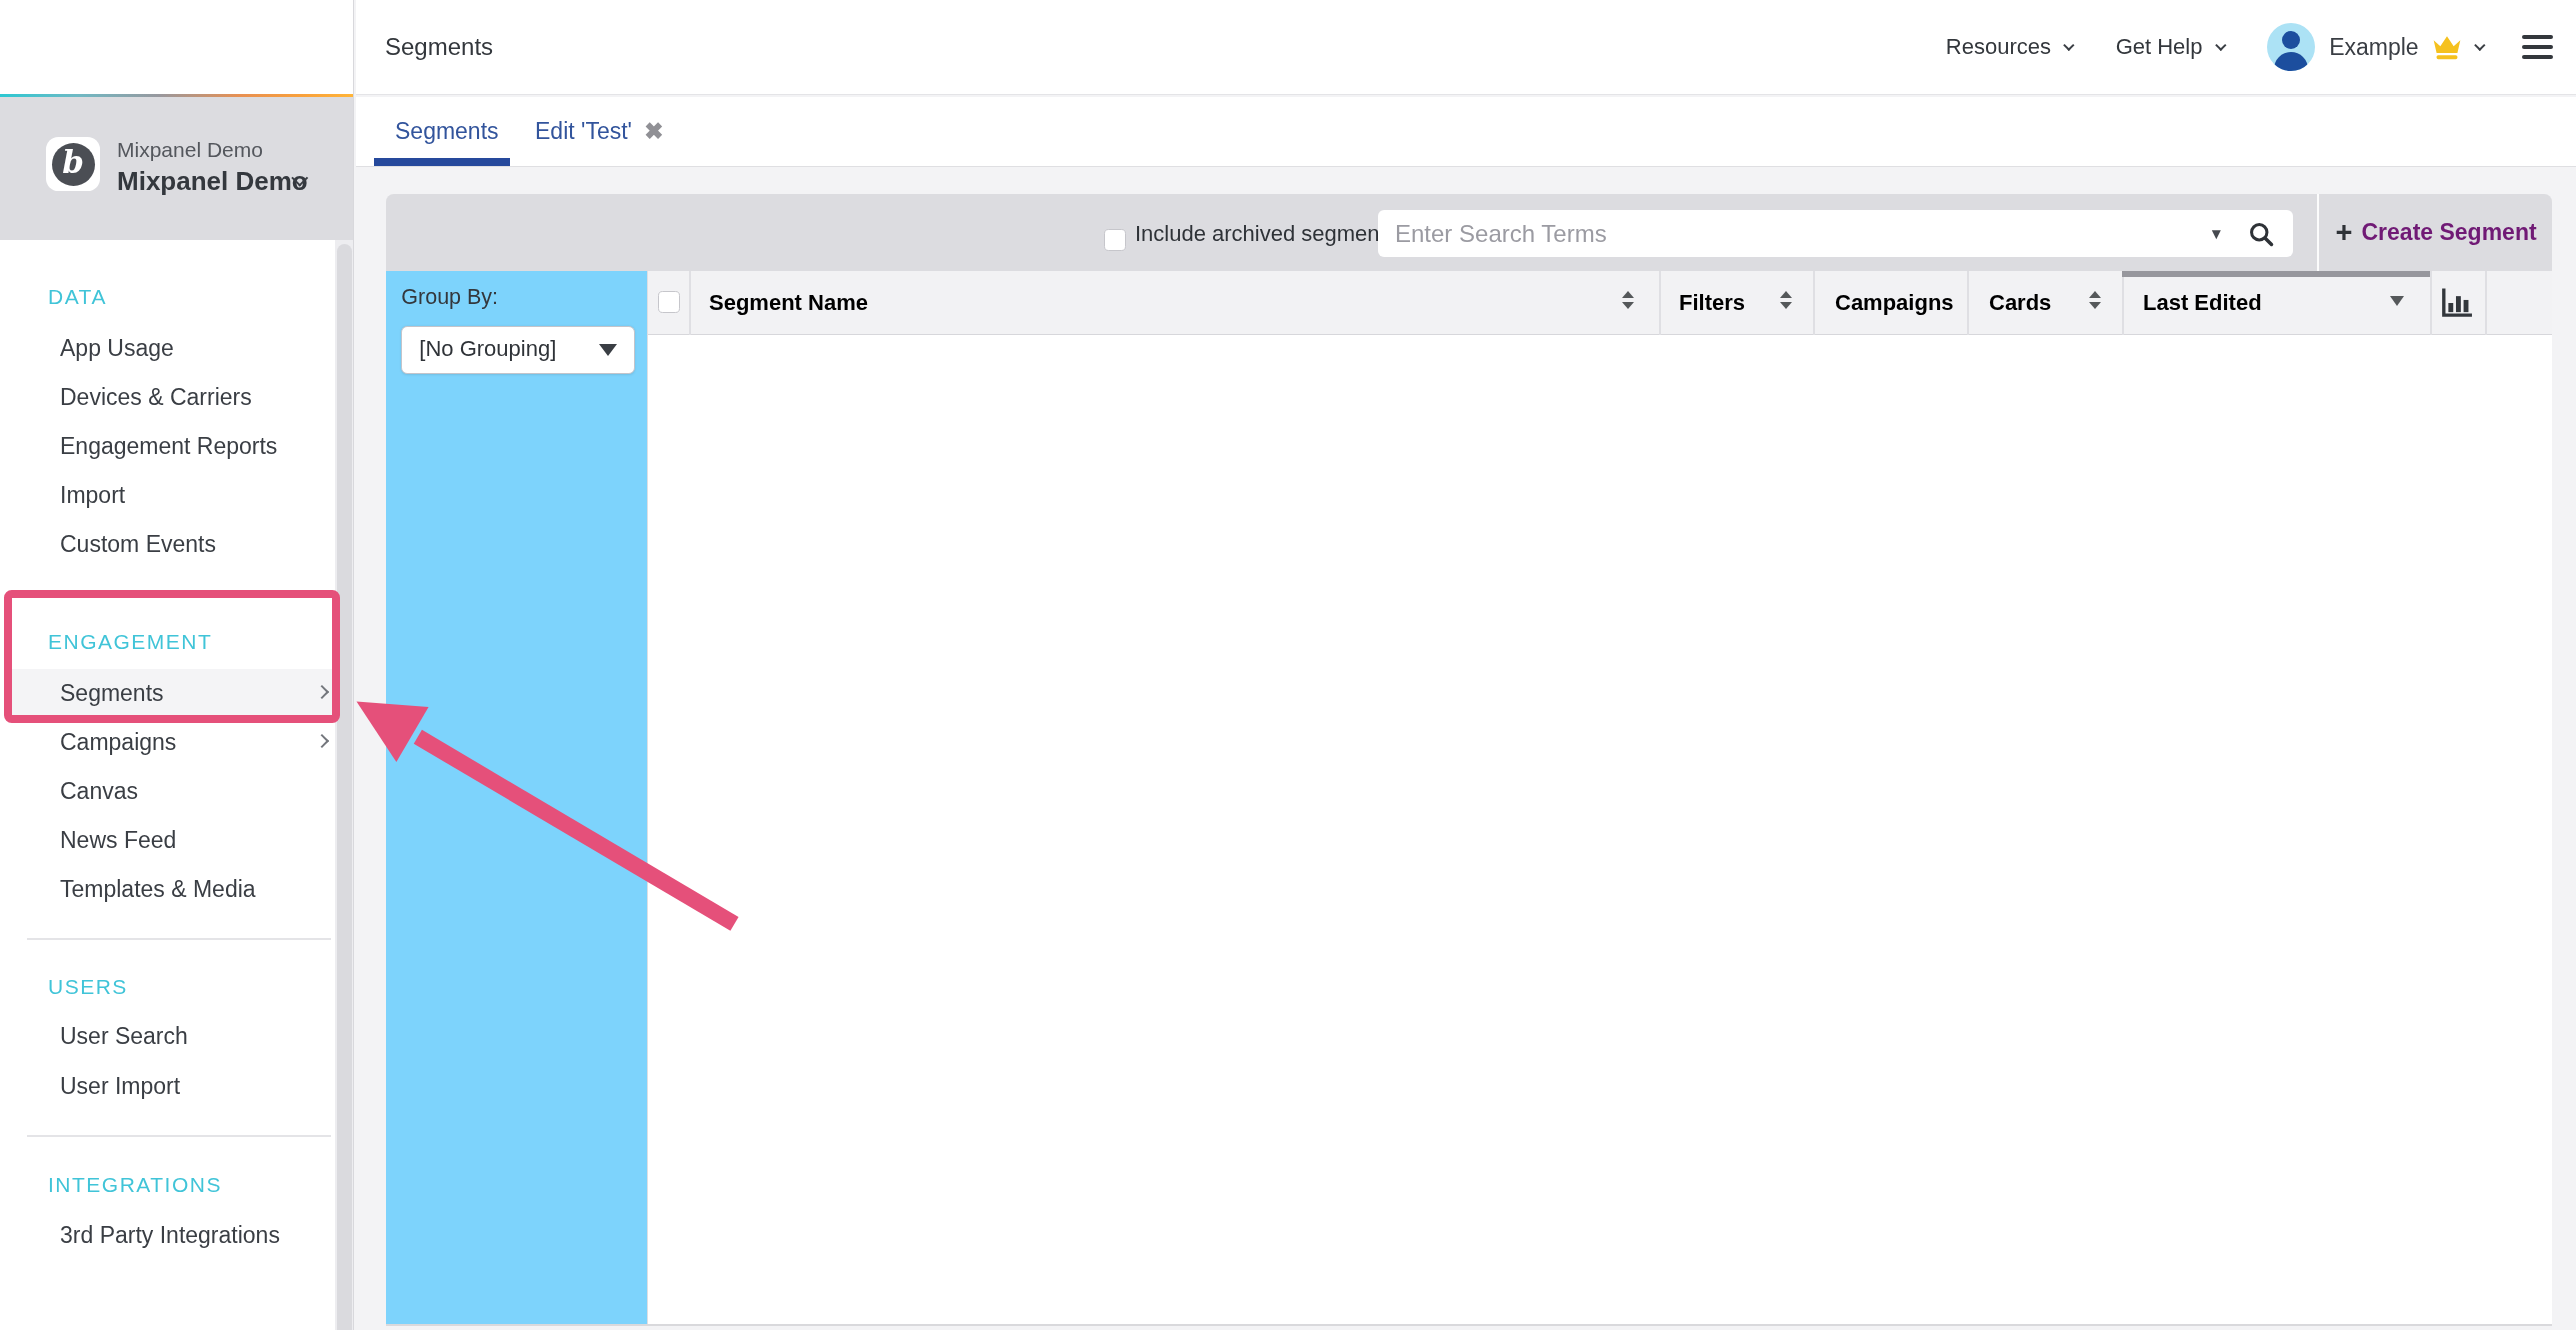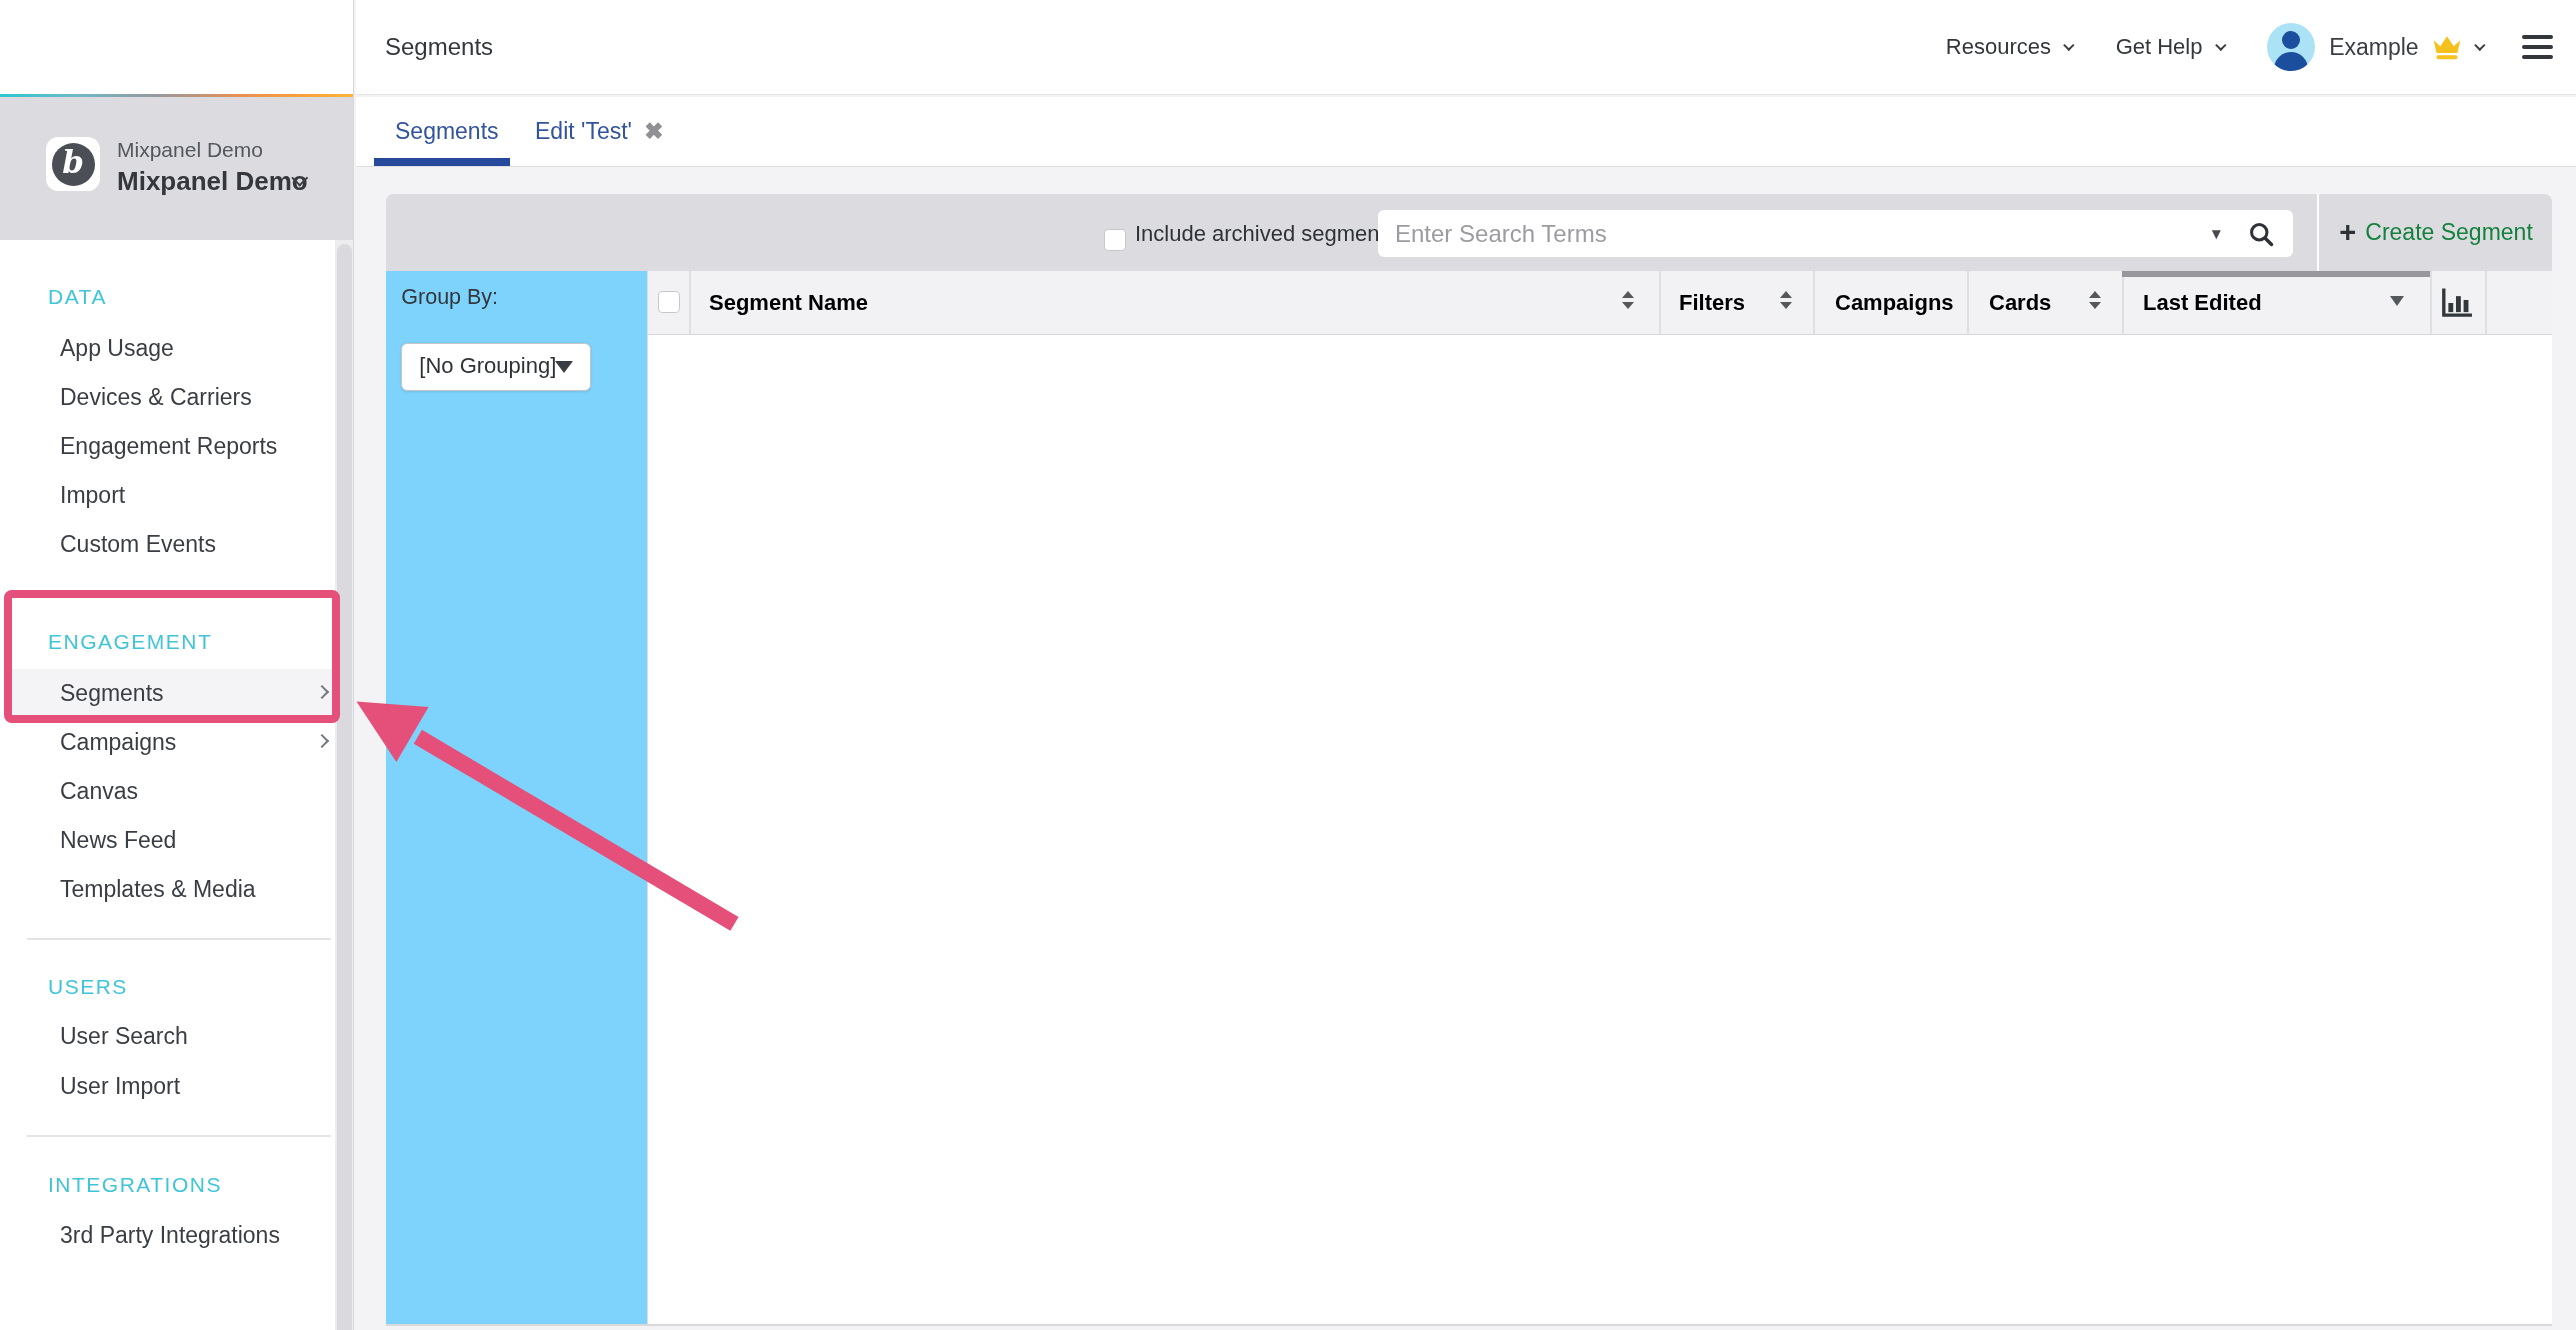--- a/index.html
+++ b/index.html
@@ -56,25 +56,25 @@
   .cb { width:21.5px; height:21.5px; background:#ffffff; border:1.5px solid #c6c6cb; border-radius:4.6px; }
   .band-cb { position:absolute; left:718px; top:35px; }
   .band-label { position:absolute; left:749px; top:0; height:77px; line-height:80px; font-size:22px; color:#2e3237; }
   .search-input { position:absolute; left:992px; top:16px; width:915px; height:47px; background:#ffffff; border-radius:6.1px; }
   .search-ph { position:absolute; left:17px; top:0; height:47px; line-height:47px; font-size:24px; color:#9b9ba2; }
   .search-caret { position:absolute; right:69px; top:0; height:47px; line-height:47px; font-size:15.3px; color:#46494f; }
   .search-mag { position:absolute; right:18.4px; top:10px; }
   .band-sep { position:absolute; left:1931px; top:0; width:2.3px; height:77px; background:rgba(255,255,255,0.9); }
   .create-btn { position:absolute; left:1934px; top:0; width:232px; height:77px; display:flex; align-items:center; justify-content:center; gap:9.2px; cursor:pointer; }
   .create-plus { font-size:29px; font-weight:700; color:#2e3237; line-height:77px; }
-  .create-lbl { font-size:23px; font-weight:400; color:#15803d; }
+  .create-lbl { font-size:23px; font-weight:700; color:#701a75; }
 
   .groupby-panel { position:absolute; left:386px; top:271px; width:262px; height:1053px; background:#7dd3fc; border-right:1.5px solid #dedee2; z-index:2; }
   .gb-label { position:absolute; left:15.3px; top:14px; font-size:21.5px; color:#33373c; }
-  .gb-select { position:absolute; left:15.3px; top:72px; width:190px; height:48px; background:#ffffff; border:1.5px solid #c4c4ca; border-radius:6.1px; box-shadow:0 0.8px 2.3px rgba(0,0,0,0.10); cursor:pointer; }
+  .gb-select { position:absolute; left:15.3px; top:55px; width:234px; height:48px; background:#ffffff; border:1.5px solid #c4c4ca; border-radius:6.1px; box-shadow:0 0.8px 2.3px rgba(0,0,0,0.10); cursor:pointer; }
   .gb-value { position:absolute; left:17px; top:0; height:44px; line-height:44px; font-size:22px; font-weight:500; color:#2f3338; }
   .tri-down { position:absolute; width:0; height:0; border-left:9.2px solid transparent; border-right:9.2px solid transparent; border-top:12.3px solid #3a3e44; }
   .gb-tri { right:17px; top:17px; }
 
   .thead { position:absolute; left:648px; top:271px; width:1904px; height:64px; background:#f2f2f4; border-bottom:1.5px solid #d7d7db; z-index:2; }
   .th-divider { position:absolute; top:0; width:1.5px; height:64px; background:#dfdfe3; }
   .th-text { position:absolute; top:0; height:60px; line-height:64px; font-size:22px; font-weight:600; color:#000000; }
   .sort { position:absolute; top:20px; display:flex; flex-direction:column; gap:3.8px; cursor:pointer; }
   .sort .up { width:0; height:0; border-left:6.1px solid transparent; border-right:6.1px solid transparent; border-bottom:7.7px solid #55585a; }
   .sort .dn { width:0; height:0; border-left:6.1px solid transparent; border-right:6.1px solid transparent; border-top:7.7px solid #55585a; }

